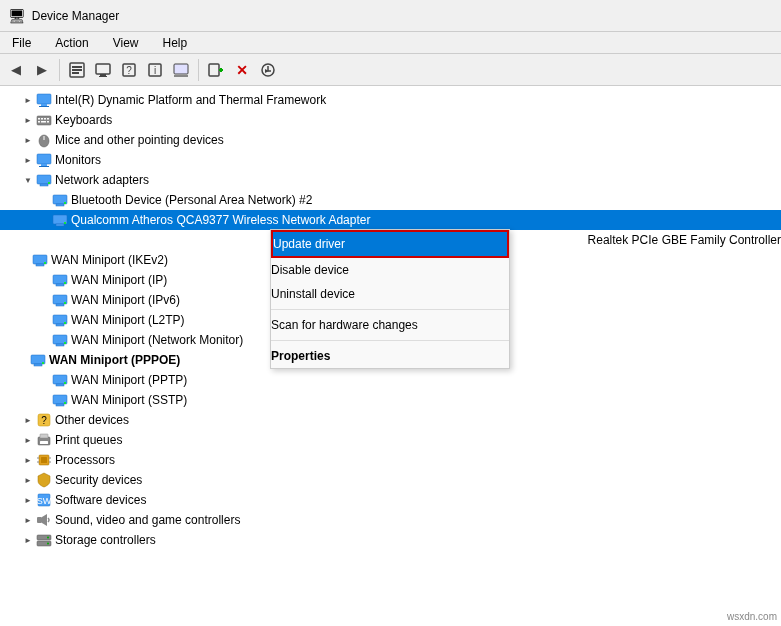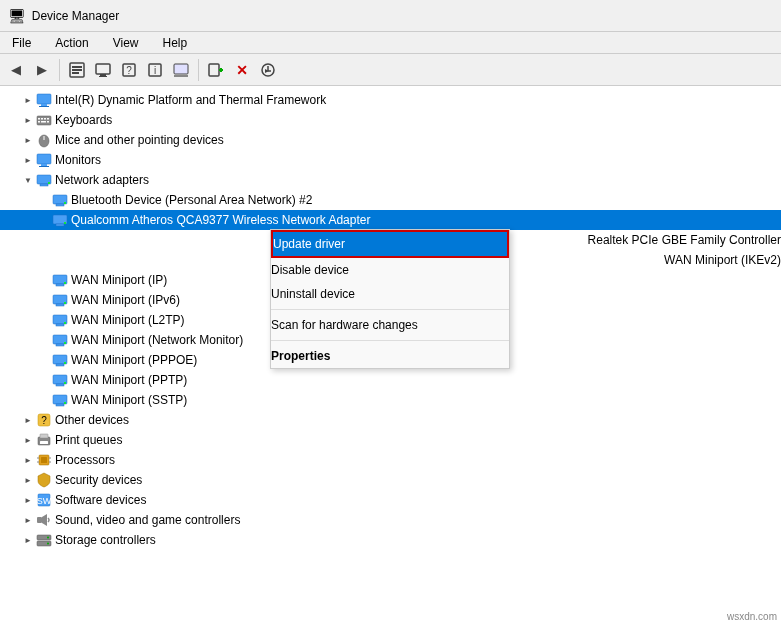--- a/index.html
+++ b/index.html
@@ -311,21 +311,21 @@
         <span style="display:inline-block;width:16px;"></span>
         <span class="node-icon device-icon">
           <svg width="16" height="16" viewBox="0 0 16 16">
             <rect x="1" y="3" width="14" height="9" rx="1" fill="#4a9ff5" stroke="#1a6ec5" stroke-width="0.5"></rect>
             <rect x="4" y="12" width="8" height="2" fill="#4a9ff5" stroke="#1a6ec5" stroke-width="0.5"></rect>
             <circle cx="13" cy="11" r="1" fill="#0f0"></circle>
           </svg>
         </span>
         <span class="node-label">Realtek PCIe GBE Family Controller</span>
       </div>
-      <div class="tree-item" style="padding-left: 28px; justify-content: space-between;">
+      <div class="tree-item" style="padding-left: 16px;">
         <span style="display:inline-block;width:16px;"></span>
         <span class="node-icon device-icon">
           <svg width="16" height="16" viewBox="0 0 16 16">
             <rect x="1" y="3" width="14" height="9" rx="1" fill="#4a9ff5" stroke="#1a6ec5" stroke-width="0.5"></rect>
             <rect x="4" y="12" width="8" height="2" fill="#4a9ff5" stroke="#1a6ec5" stroke-width="0.5"></rect>
             <circle cx="13" cy="11" r="1" fill="#0f0"></circle>
           </svg>
         </span>
         <span class="node-label">WAN Miniport (IKEv2)</span>
       </div>
@@ -366,21 +366,21 @@
         <span style="display:inline-block;width:16px;"></span>
         <span class="node-icon device-icon">
           <svg width="16" height="16" viewBox="0 0 16 16">
             <rect x="1" y="3" width="14" height="9" rx="1" fill="#4a9ff5" stroke="#1a6ec5" stroke-width="0.5"></rect>
             <rect x="4" y="12" width="8" height="2" fill="#4a9ff5" stroke="#1a6ec5" stroke-width="0.5"></rect>
             <circle cx="13" cy="11" r="1" fill="#0f0"></circle>
           </svg>
         </span>
         <span class="node-label">WAN Miniport (Network Monitor)</span>
       </div>
-      <div class="tree-item" style="padding-left: 36px;">
+      <div class="tree-item" style="padding-left: 14px; font-weight: bold;">
         <span style="display:inline-block;width:16px;"></span>
         <span class="node-icon device-icon">
           <svg width="16" height="16" viewBox="0 0 16 16">
             <rect x="1" y="3" width="14" height="9" rx="1" fill="#4a9ff5" stroke="#1a6ec5" stroke-width="0.5"></rect>
             <rect x="4" y="12" width="8" height="2" fill="#4a9ff5" stroke="#1a6ec5" stroke-width="0.5"></rect>
             <circle cx="13" cy="11" r="1" fill="#0f0"></circle>
           </svg>
         </span>
         <span class="node-label">WAN Miniport (PPPOE)</span>
       </div>

